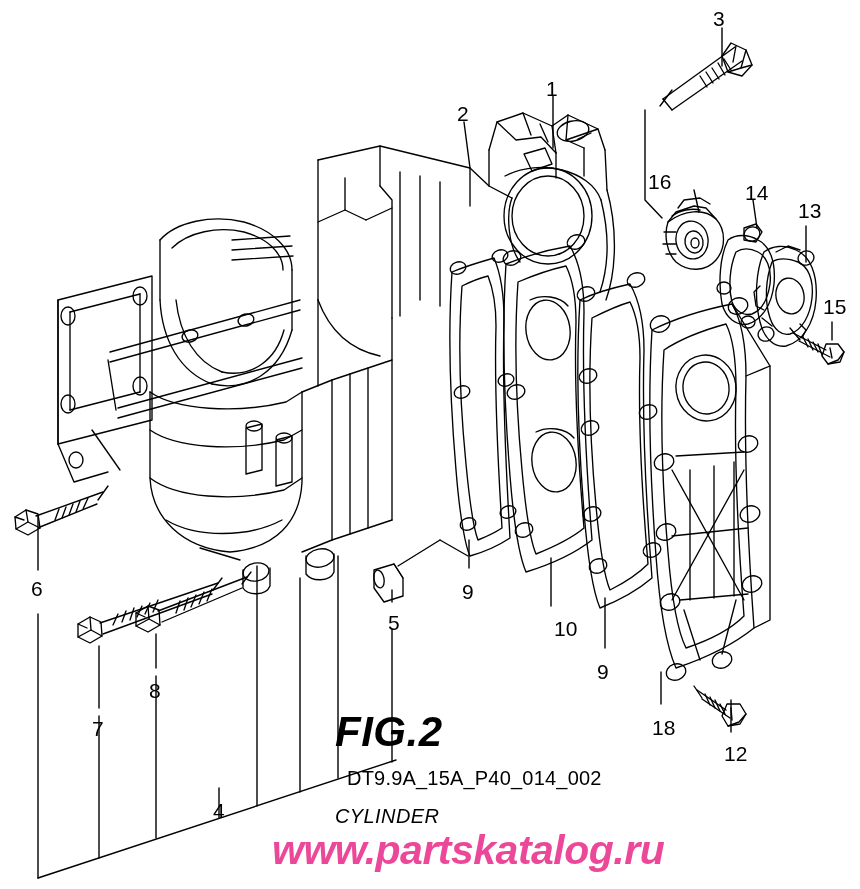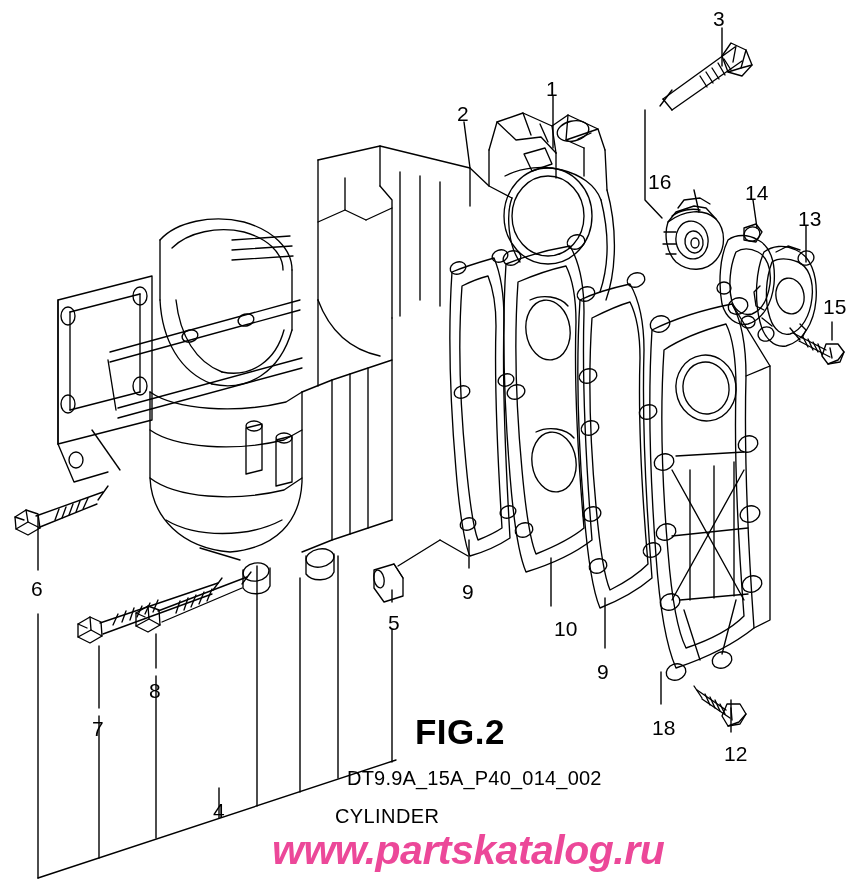--- a/index.html
+++ b/index.html
@@ -21,40 +21,41 @@
     letter-spacing:0px;
   }
   #titleblock{
     position:absolute;
     left:335px; top:713px;
     width:340px;
   }
   .fig-title{
     font-family:"Liberation Sans", sans-serif;
     font-weight:bold;
-    font-size:35px;
+    font-size:42px;
     line-height:38px;
     letter-spacing:0.5px;
-    text-align:center;
     width:250px;
     margin:0 0 14px 0;
+    font-style:italic;
   }
   .fig-code{
     font-family:Liberation Sans, sans-serif;
     font-size:20px;
     line-height:26px;
     letter-spacing:0.2px;
     margin:12px;
   }
   .fig-name{
     font-family:"Liberation Sans", sans-serif;
     font-size:20px;
     line-height:26px;
     letter-spacing:0.4px;
     margin:2px 0 0 0;
+    font-style:italic;
   }
   #watermark{
     position:absolute;
     left:272px; top:828px;
     font-family:"Liberation Sans", sans-serif;
     font-style:italic;
     font-weight:bold;
     font-size:41px;
     line-height:44px;
     letter-spacing:-0.5px;
@@ -432,21 +433,21 @@
   <div class="callout" style="left:213px;top:800px;">4</div>
   <div class="callout" style="left:388px;top:612px;">5</div>
   <div class="callout" style="left:31px;top:578px;">6</div>
   <div class="callout" style="left:92px;top:718px;">7</div>
   <div class="callout" style="left:149px;top:680px;">8</div>
   <div class="callout" style="left:462px;top:581px;">9</div>
   <div class="callout" style="left:543px;top:618px;margin-left:11px;">10</div>
   <div class="callout" style="left:597px;top:661px;">9</div>
   <div class="callout" style="left:652px;top:717px;">18</div>
   <div class="callout" style="left:724px;top:743px;">12</div>
-  <div class="callout" style="left:798px;top:208px;">13</div>
+  <div class="callout" style="left:798px;top:200px;">13</div>
   <div class="callout" style="left:745px;top:182px;">14</div>
   <div class="callout" style="left:823px;top:296px;">15</div>
   <div class="callout" style="left:648px;top:171px;">16</div>
 
   <div id="titleblock">
     <div class="fig-title">FIG.2</div>
     <div class="fig-code">DT9.9A_15A_P40_014_002</div>
     <div class="fig-name">CYLINDER</div>
   </div>
 

